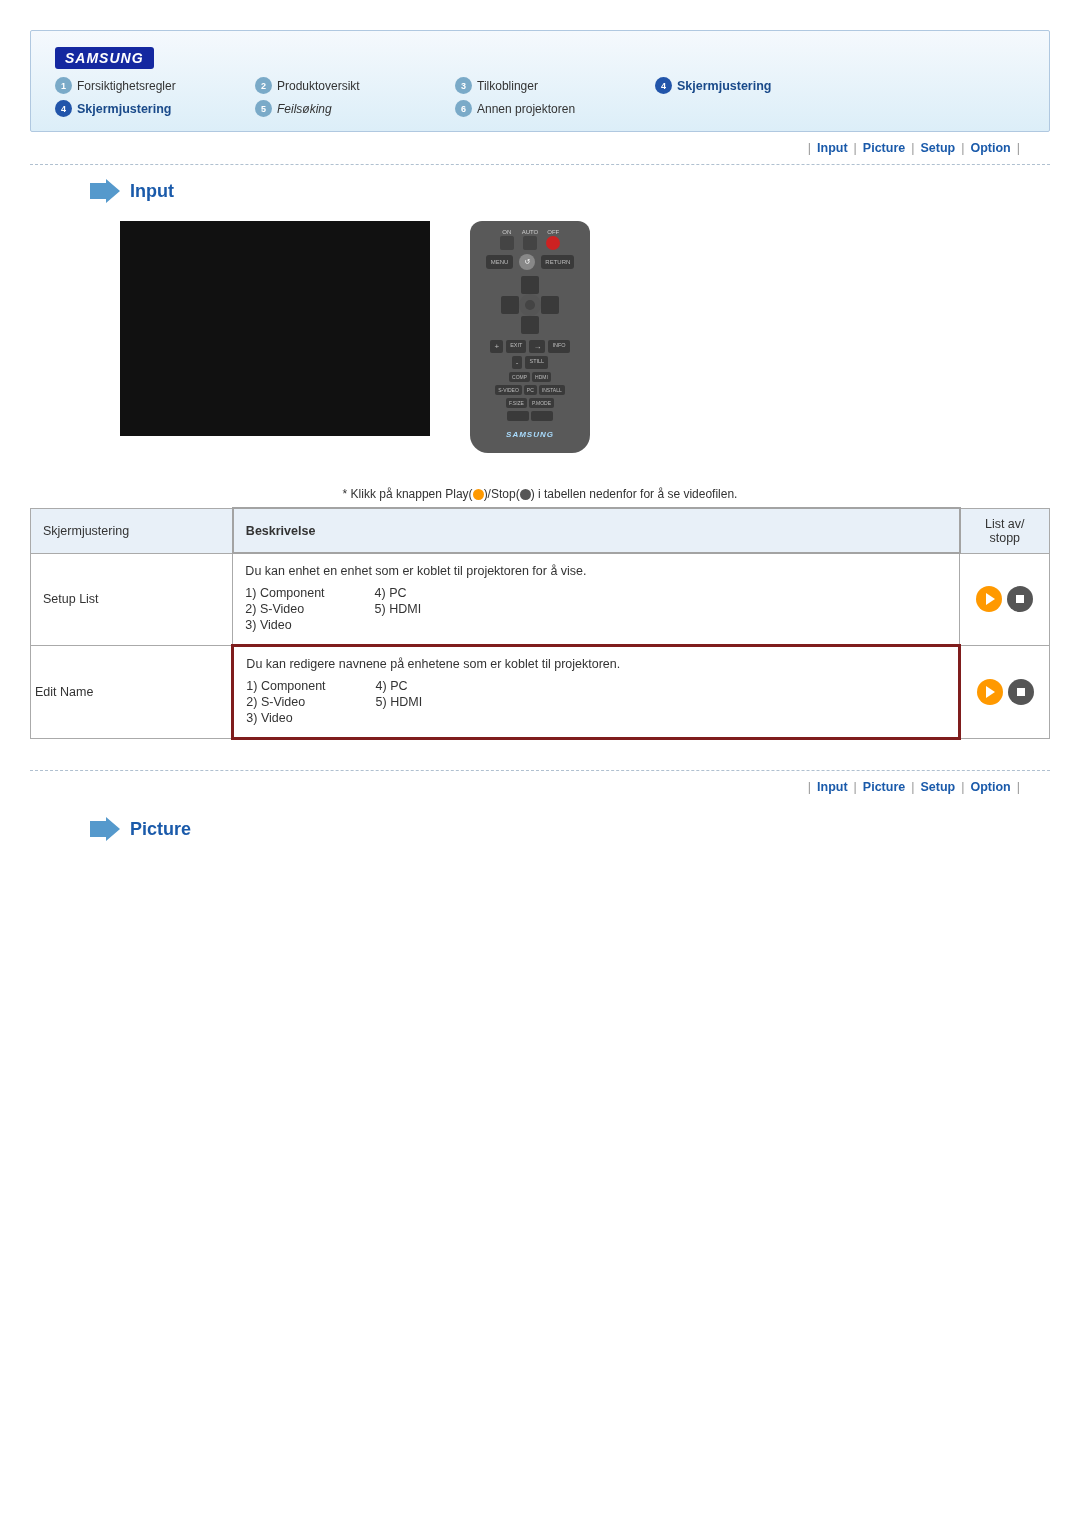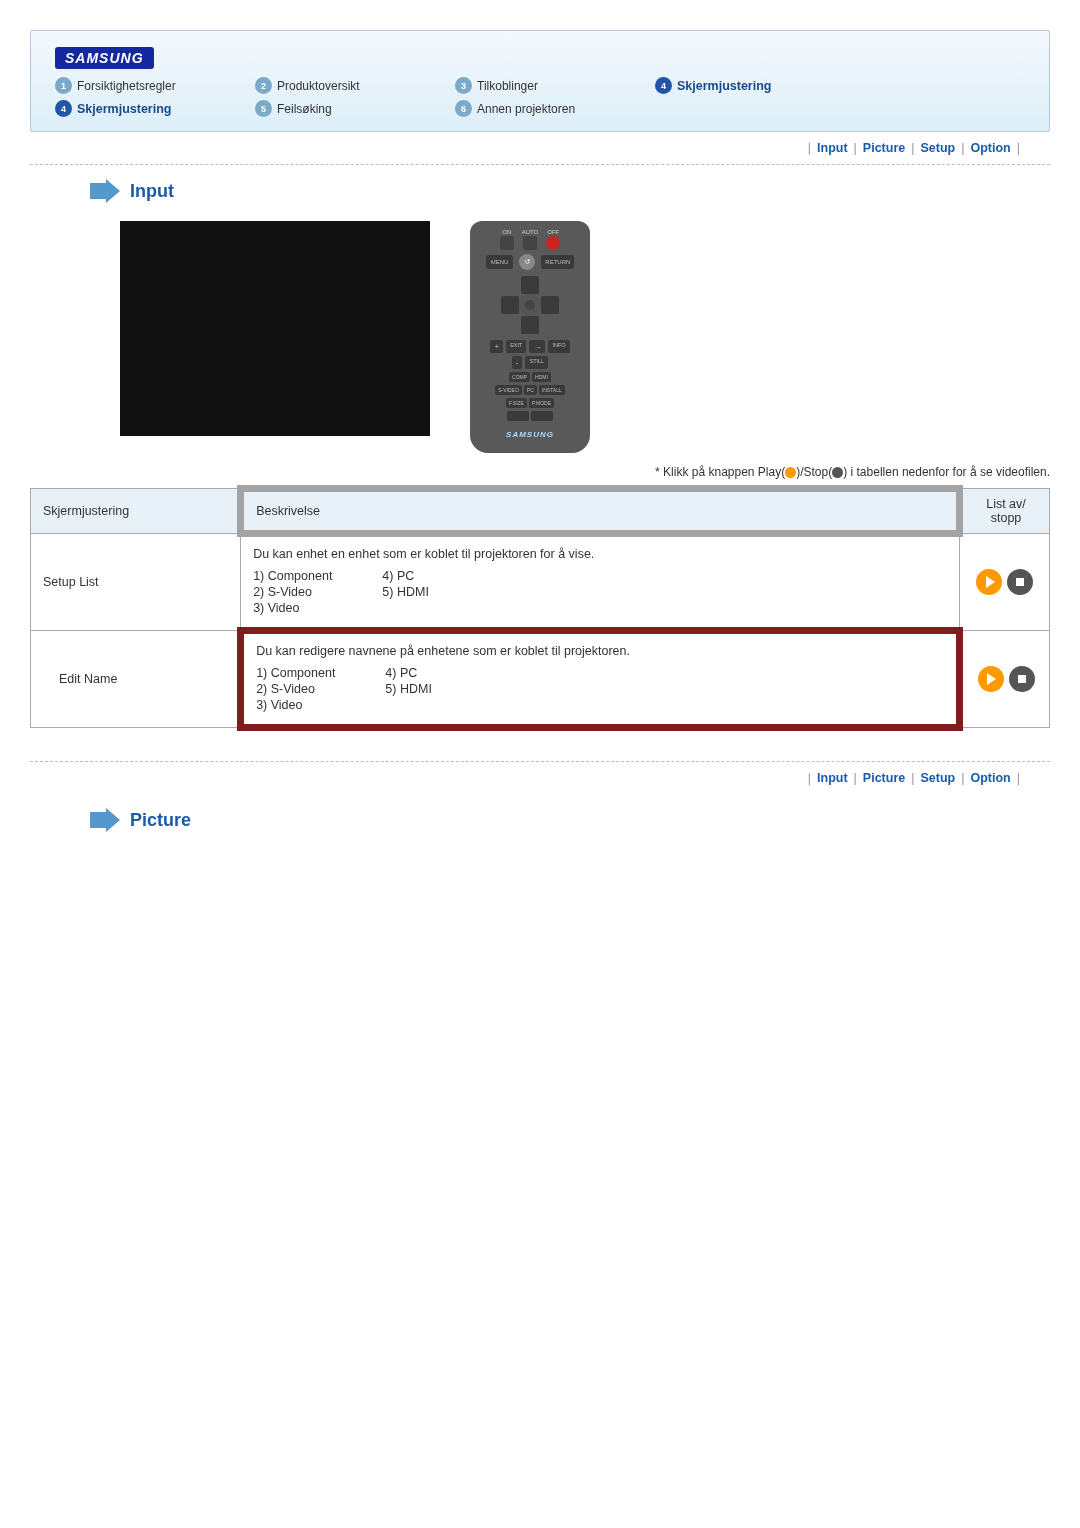--- a/index.html
+++ b/index.html
@@ -39,21 +39,21 @@
       <div style="display:flex;align-items:center;gap:5px;">
         <span style="width:17px;height:17px;border-radius:50%;background:#2255aa;color:#fff;font-size:9px;display:flex;align-items:center;justify-content:center;font-weight:bold;">4</span>
         <span style="font-size:12.5px;color:#1a4a8a;font-weight:bold;">Skjermjustering</span>
       </div>
       <div style="display:flex;align-items:center;gap:5px;">
         <span style="width:17px;height:17px;border-radius:50%;background:#2255aa;color:#fff;font-size:9px;display:flex;align-items:center;justify-content:center;font-weight:bold;">4</span>
         <span style="font-size:12.5px;color:#1a4a8a;font-weight:bold;">Skjermjustering</span>
       </div>
       <div style="display:flex;align-items:center;gap:5px;">
         <span style="width:17px;height:17px;border-radius:50%;background:#7aaac8;color:#fff;font-size:9px;display:flex;align-items:center;justify-content:center;font-weight:bold;">5</span>
-        <span style="font-size:12px;color:#333;">Feilsøking</span>
+        <span style="font-size:12px;color:#333;font-style:italic;">Feilsøking</span>
       </div>
       <div style="display:flex;align-items:center;gap:5px;">
         <span style="width:17px;height:17px;border-radius:50%;background:#7aaac8;color:#fff;font-size:9px;display:flex;align-items:center;justify-content:center;font-weight:bold;">6</span>
         <span style="font-size:12px;color:#333;">Annen projektoren</span>
       </div>
     </div>
   </div>
 </div>
 
 <div style="display:flex;justify-content:flex-end;align-items:center;padding:9px 30px;border-bottom:1px dashed #b0c0d0;margin:0 30px;gap:6px;font-size:12.5px;">
@@ -138,30 +138,30 @@
       </div>
       <div style="display:flex;gap:2px;width:100%;justify-content:center;">
         <div style="background:#3a3a3a;border-radius:2px;width:22px;height:10px;"></div>
         <div style="background:#3a3a3a;border-radius:2px;width:22px;height:10px;"></div>
       </div>
       <div style="color:#aaddff;font-size:8px;font-weight:bold;font-style:italic;margin-top:6px;letter-spacing:1px;">SAMSUNG</div>
     </div>
   </div>
 </div>
 
-<div style="text-align:right;font-size:12px;color:#333;margin:2px 30px 6px 30px;">
+<div style="text-align:center;font-size:12px;color:#333;margin:24px 30px 6px 30px;">
   * Klikk på knappen Play(<span style="display:inline-block;width:11px;height:11px;background:#ff9900;border-radius:50%;vertical-align:middle;"></span>)/Stop(<span style="display:inline-block;width:11px;height:11px;background:#555;border-radius:50%;vertical-align:middle;"></span>) i tabellen nedenfor for å se videofilen.
 </div>
 
 <div style="margin:0 30px 0 30px;">
   <table style="width:100%;border-collapse:collapse;border:1px solid #aaa;font-size:12.5px;">
     <thead>
       <tr style="background:#e8f0f8;">
         <th style="border:1px solid #aaa;padding:8px 12px;font-weight:normal;text-align:left;color:#333;">Skjermjustering</th>
-        <th style="border:7px solid #a3a3a3;padding:8px 12px;font-weight:normal;text-align:left;color:#333;">Beskrivelse</th>
+        <th style="border:2px solid #a3a3a3;padding:8px 12px;font-weight:bold;text-align:left;color:#333;">Beskrivelse</th>
         <th style="border:1px solid #aaa;padding:8px 12px;font-weight:normal;text-align:center;color:#333;width:90px;">List av/ stopp</th>
       </tr>
     </thead>
     <tbody>
 
       <tr>
         <td style="border:1px solid #aaa;padding:10px 12px;vertical-align:middle;font-size:12.5px;">Setup List</td>
         <td style="border:1px solid #aaa;padding:10px 12px;vertical-align:top;">
           <div>Du kan enhet en enhet som er koblet til projektoren for å vise.</div>
           <div style="display:flex;gap:50px;margin-top:8px;">
@@ -182,22 +182,22 @@
               <div style="width:0;height:0;border-top:6px solid transparent;border-bottom:6px solid transparent;border-left:9px solid #fff;margin-left:2px;"></div>
             </div>
             <div style="width:26px;height:26px;background:#555;border-radius:50%;display:flex;align-items:center;justify-content:center;cursor:pointer;">
               <div style="width:8px;height:8px;background:#fff;"></div>
             </div>
           </div>
         </td>
       </tr>
 
       <tr>
-        <td style="border:1px solid #aaa;padding:10px 28px;vertical-align:middle;font-size:12.5px;">Edit Name</td>
-        <td style="border:7px solid #7f1d1d;padding:10px 12px;vertical-align:top;">
+        <td style="border:1px solid #aaa;padding:10px 4px;vertical-align:middle;font-size:12.5px;">Edit Name</td>
+        <td style="border:3px solid #7f1d1d;padding:10px 12px;vertical-align:top;">
           <div>Du kan redigere navnene på enhetene som er koblet til projektoren.</div>
           <div style="display:flex;gap:50px;margin-top:8px;">
             <ul style="list-style:none;padding:0;margin:0;">
               <li style="margin-bottom:2px;">1) Component</li>
               <li style="margin-bottom:2px;">2) S-Video</li>
               <li style="margin-bottom:2px;">3) Video</li>
             </ul>
             <ul style="list-style:none;padding:0;margin:0;">
               <li style="margin-bottom:2px;">4) PC</li>
               <li style="margin-bottom:2px;">5) HDMI</li>

